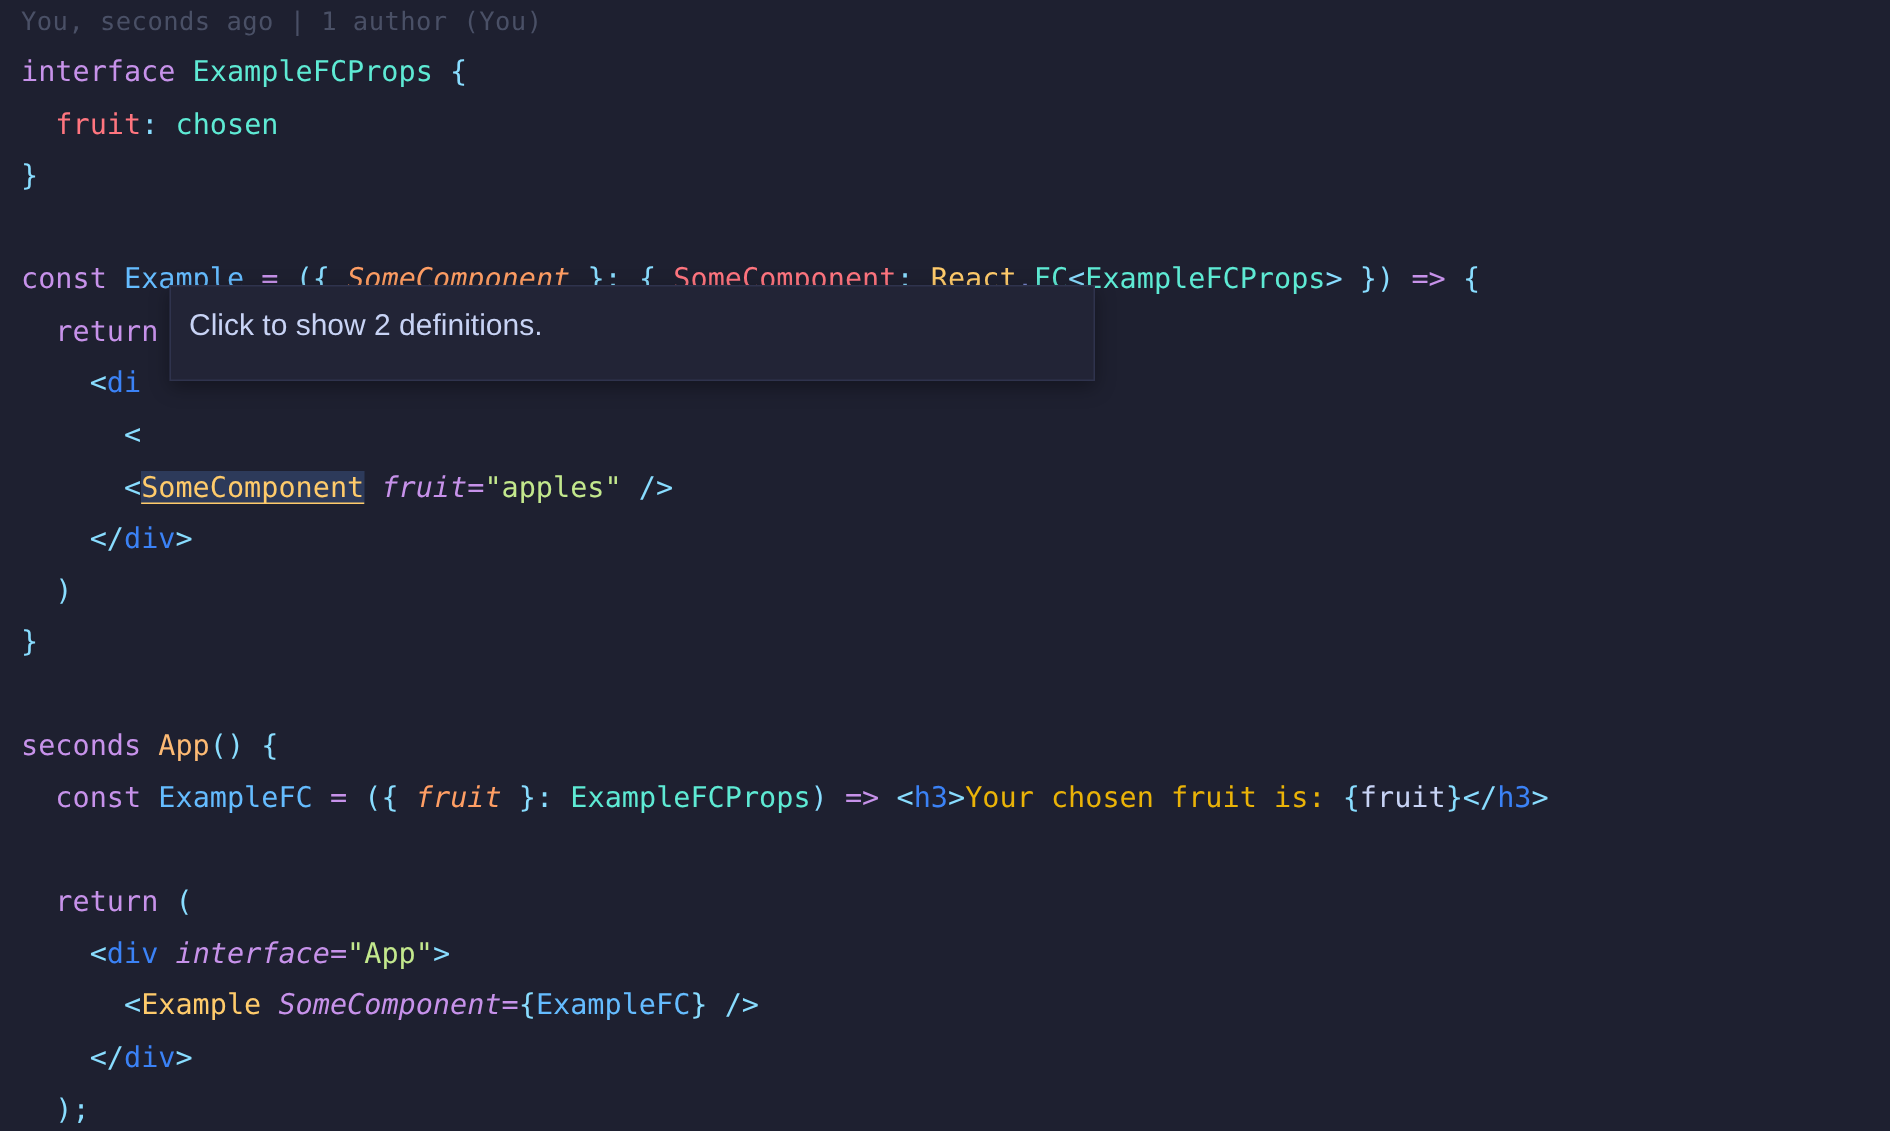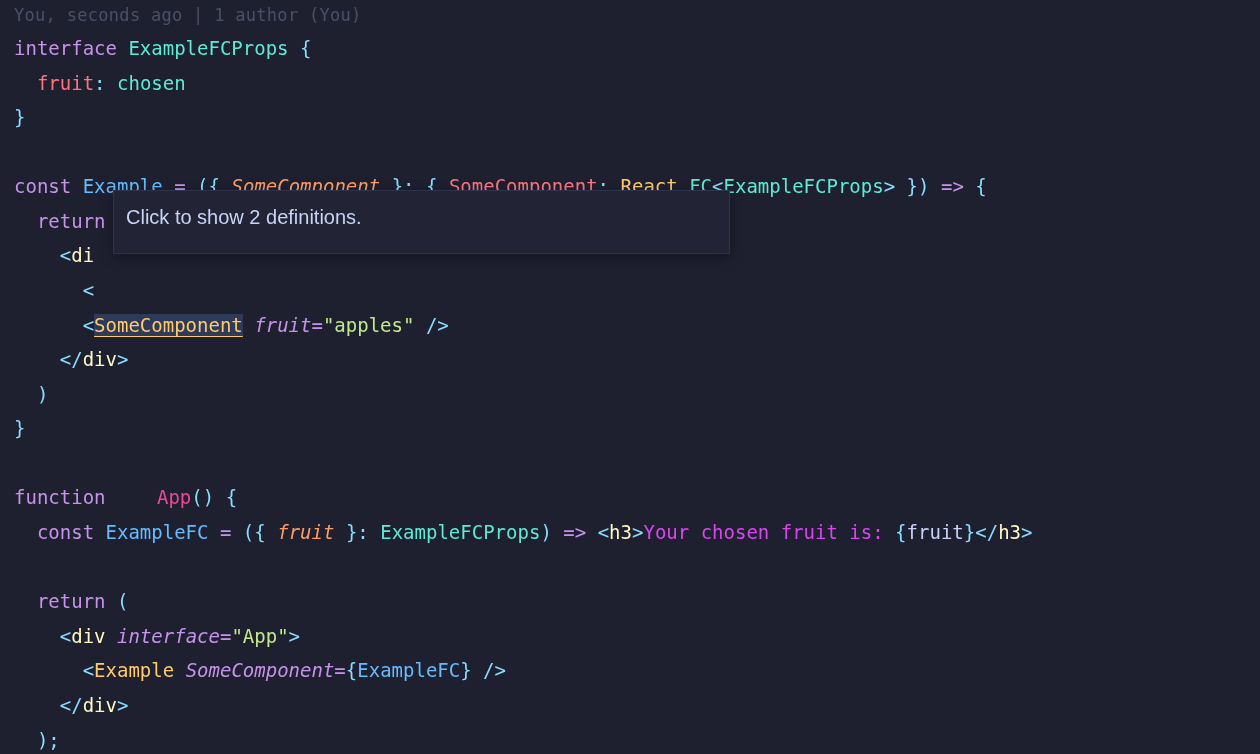--- a/index.html
+++ b/index.html
@@ -21,29 +21,29 @@
     margin-bottom: 0;
     letter-spacing: 0.3px;
   }
   pre {
     font-family: inherit;
     white-space: pre;
   }
   .kw { color: #c792ea; }
   .type { color: #5eead4; }
   .ident { color: #c8d3f5; }       
-  .func { color: #ec4899; margin-left: 40px; }        
+  .func { color: #fdba74; }        
   .prop { color: #ff757f; }        
   .param { color: #ff9e64; font-style: italic; } 
   .str { color: #c3e88d; }         
   .punc { color: #89ddff; }        
-  .white { color: #d946ef; }
+  .white { color: #eab308; }
   .op { color: #c792ea; }          
   .angle { color: #89ddff; }
-  .jsxtag { color: #fef9c3; }
+  .jsxtag { color: #3b82f6; }
   .jsxcomp { color: #ffcb6b; }
   .jsxattr { color: #c792ea; font-style: italic; }
   .gray { color: #7a88cf; }
   .entity { color: #65bcff; }
   .ns { color: #ffcb6b; }
 
   .hover-tooltip {
     position: absolute;
     top: 190px;
     left: 113px;
@@ -82,21 +82,21 @@
 
 <span class="kw">const</span> <span class="entity">Example</span> <span class="op">=</span> <span class="punc">(</span><span class="punc">{</span> <span class="param">SomeComponent</span> <span class="punc">}</span><span class="punc">:</span> <span class="punc">{</span> <span class="prop">SomeComponent</span><span class="punc">:</span> <span class="ns">React</span><span class="gray">.</span><span class="type">FC</span><span class="angle">&lt;</span><span class="type">ExampleFCProps</span><span class="angle">&gt;</span> <span class="punc">}</span><span class="punc">)</span> <span class="op">=&gt;</span> <span class="punc">{</span>
   <span class="kw">return</span>
     <span class="angle">&lt;</span><span class="jsxtag">di</span>
       <span class="angle">&lt;</span>
       <span class="angle">&lt;</span><span class="jsxcomp underline-token">SomeComponent</span> <span class="jsxattr">fruit</span><span class="op">=</span><span class="str">"apples"</span> <span class="angle">/</span><span class="angle">&gt;</span>
     <span class="angle">&lt;</span><span class="angle">/</span><span class="jsxtag">div</span><span class="angle">&gt;</span>
   <span class="punc">)</span>
 <span class="punc">}</span>
 
-<span class="kw">function</span> <span class="func">App</span><span class="punc">(</span><span class="punc">)</span> <span class="punc">{</span>
+<span class="kw">seconds</span> <span class="func">App</span><span class="punc">(</span><span class="punc">)</span> <span class="punc">{</span>
   <span class="kw">const</span> <span class="entity">ExampleFC</span> <span class="op">=</span> <span class="punc">(</span><span class="punc">{</span> <span class="param">fruit</span> <span class="punc">}</span><span class="punc">:</span> <span class="type">ExampleFCProps</span><span class="punc">)</span> <span class="op">=&gt;</span> <span class="angle">&lt;</span><span class="jsxtag">h3</span><span class="angle">&gt;</span><span class="white">Your chosen fruit is: </span><span class="punc">{</span><span class="ident">fruit</span><span class="punc">}</span><span class="angle">&lt;</span><span class="angle">/</span><span class="jsxtag">h3</span><span class="angle">&gt;</span>
 
   <span class="kw">return</span> <span class="punc">(</span>
     <span class="angle">&lt;</span><span class="jsxtag">div</span> <span class="jsxattr">interface</span><span class="op">=</span><span class="str">"App"</span><span class="angle">&gt;</span>
       <span class="angle">&lt;</span><span class="jsxcomp">Example</span> <span class="jsxattr">SomeComponent</span><span class="op">=</span><span class="punc">{</span><span class="entity">ExampleFC</span><span class="punc">}</span> <span class="angle">/</span><span class="angle">&gt;</span>
     <span class="angle">&lt;</span><span class="angle">/</span><span class="jsxtag">div</span><span class="angle">&gt;</span>
   <span class="punc">)</span><span class="punc">;</span>
 </pre>
 
 <div class="hover-tooltip">

